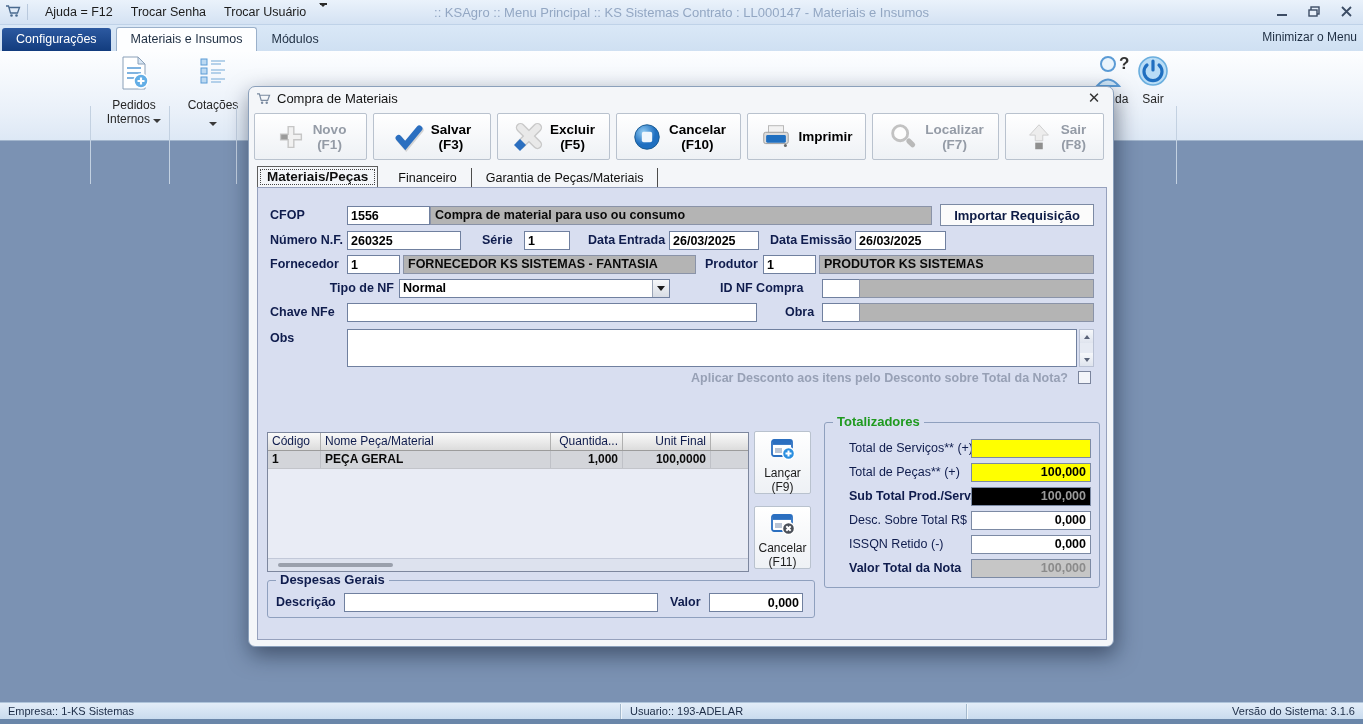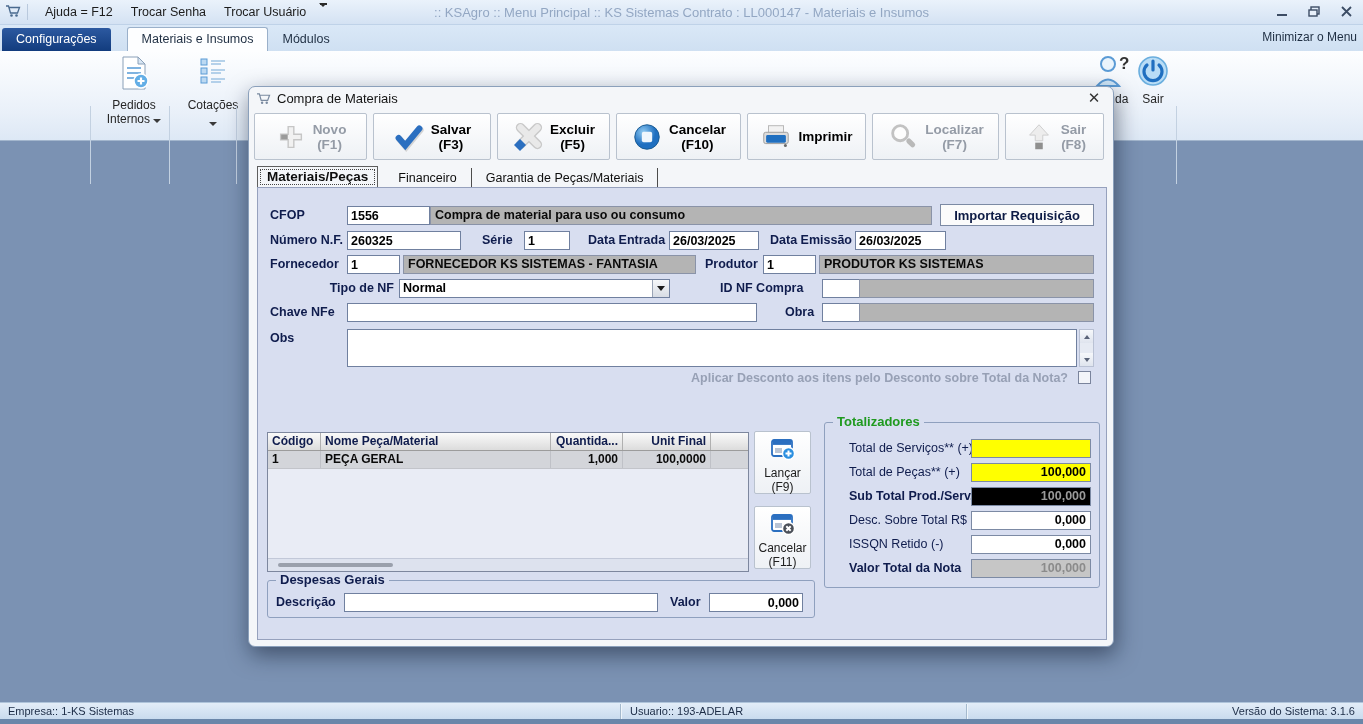--- a/index.html
+++ b/index.html
@@ -19,21 +19,21 @@
   .qa-caret .tri { width:0; height:0; border-left:4px solid transparent; border-right:4px solid transparent; border-top:4px solid #2a2a2a; margin:0 auto; }
   .center-title { position:absolute; left:0; right:0; text-align:center; color:#93a7c3; font-size:13px; pointer-events:none; }
   .winbtns { position:absolute; right:8px; top:4px; display:flex; gap:14px; }
   .winbtn { width:18px; height:15px; display:flex; align-items:center; justify-content:center; }
 
   
   .menubar { position:absolute; top:25px; left:0; width:100%; height:26px;
     background:linear-gradient(#dae8f7,#cfe0f2); display:flex; align-items:flex-end; font-size:12.5px; }
   .rtab { padding:4px 14px 5px; color:#1e2e42; white-space:nowrap; }
   .rtab.selected { background:linear-gradient(#2c59a0,#123c7e); color:#fff; border-radius:3px 3px 0 0; margin-left:2px; }
-  .rtab.active { background:#fdfeff; border:1px solid #9ab0ca; border-bottom:none; border-radius:3px 3px 0 0; margin-left:16px; }
+  .rtab.active { background:#fdfeff; border:1px solid #9ab0ca; border-bottom:none; border-radius:3px 3px 0 0; margin-left:5px; }
   .menubar-right { position:absolute; right:6px; top:5px; display:flex; gap:16px; font-size:12px; color:#1e2e42;flex-direction:column; }
   .mini-caret { display:inline-block; width:0; height:0; border-left:3.5px solid transparent; border-right:3.5px solid transparent; border-top:4px solid #1e2e42; margin-left:3px; vertical-align:middle; }
 
   
   .ribbon { position:absolute; top:51px; left:0; width:100%; height:90px;
     background:linear-gradient(#fdfeff,#e9f0f9 70%, #dde8f5); border-bottom:1px solid #a3b6cd; }
   .rgroup { position:absolute; top:4px; height:80px; width:82px; text-align:center; cursor:default; }
   .rgroup .glabel { font-size:12px; color:#262626; line-height:14px; margin-top:3px; }
   .rgroup .gcaret { width:0; height:0; border-left:4px solid transparent; border-right:4px solid transparent; border-top:4px solid #3a3a3a; display:inline-block; margin-top:3px; }
   .rsep { position:absolute; top:55px; width:1px; height:78px; background:#c3d1e1; }
@@ -90,21 +90,21 @@
   .sbtn { height:13px; background:linear-gradient(#f6f8fb,#dfe4ee); display:flex; align-items:center; justify-content:center; }
   .sbtn i { width:0; height:0; border-left:3.5px solid transparent; border-right:3.5px solid transparent; }
   .sbtn.up i { border-bottom:4px solid #5a6378; }
   .sbtn.down i { border-top:4px solid #5a6378; }
   .chk { position:absolute; width:13px; height:13px; background:#f2f4f9; border:1px solid #7a849c; }
   .chk-lbl { position:absolute; font-weight:bold; font-size:12.5px; color:#97a0b5; text-align:right; }
 
   
   .grid { position:absolute; border:1px solid #7d879e; background:#e9ecf5; overflow:hidden; }
   .g-head { display:flex; height:18px; background:linear-gradient(#fafafa,#dcdcdc); border-bottom:1px solid #9c9c9c; }
-  .g-head .gc { font-weight:bold; font-size:12px; color:#0f1c4d; border-right:1px solid #b0b0b0; padding:1px 4px; overflow:hidden; white-space:nowrap; }
+  .g-head .gc { font-weight:normal; font-size:12px; color:#0f1c4d; border-right:1px solid #b0b0b0; padding:1px 4px; overflow:hidden; white-space:nowrap; }
   .g-row { display:flex; height:18px; background:#d3d5da; border-bottom:1px solid #c2c4ca; }
   .g-row .gc { font-weight:bold; font-size:12px; color:#0a0a0a; border-right:1px solid #bfc1c7; padding:1px 4px; overflow:hidden; white-space:nowrap; }
   .gc.r { text-align:right; }
   .hscroll { position:absolute; left:0; right:0; bottom:0; height:13px; background:#dde2ee; border-top:1px solid #c2c8d8; }
   .hthumb { position:absolute; left:10px; top:4px; width:115px; height:4px; background:#9aa0ac; border-radius:2px; }
 
   .sidebtn { position:absolute; width:57px; height:63px; background:linear-gradient(#ffffff,#eef1f5);
     border:1px solid #b9c2ce; border-radius:2px; text-align:center; font-size:12px; color:#202020; padding-top:5px; }
   .sidebtn .sb-lbl { line-height:14px; margin-top:2px; }
 

